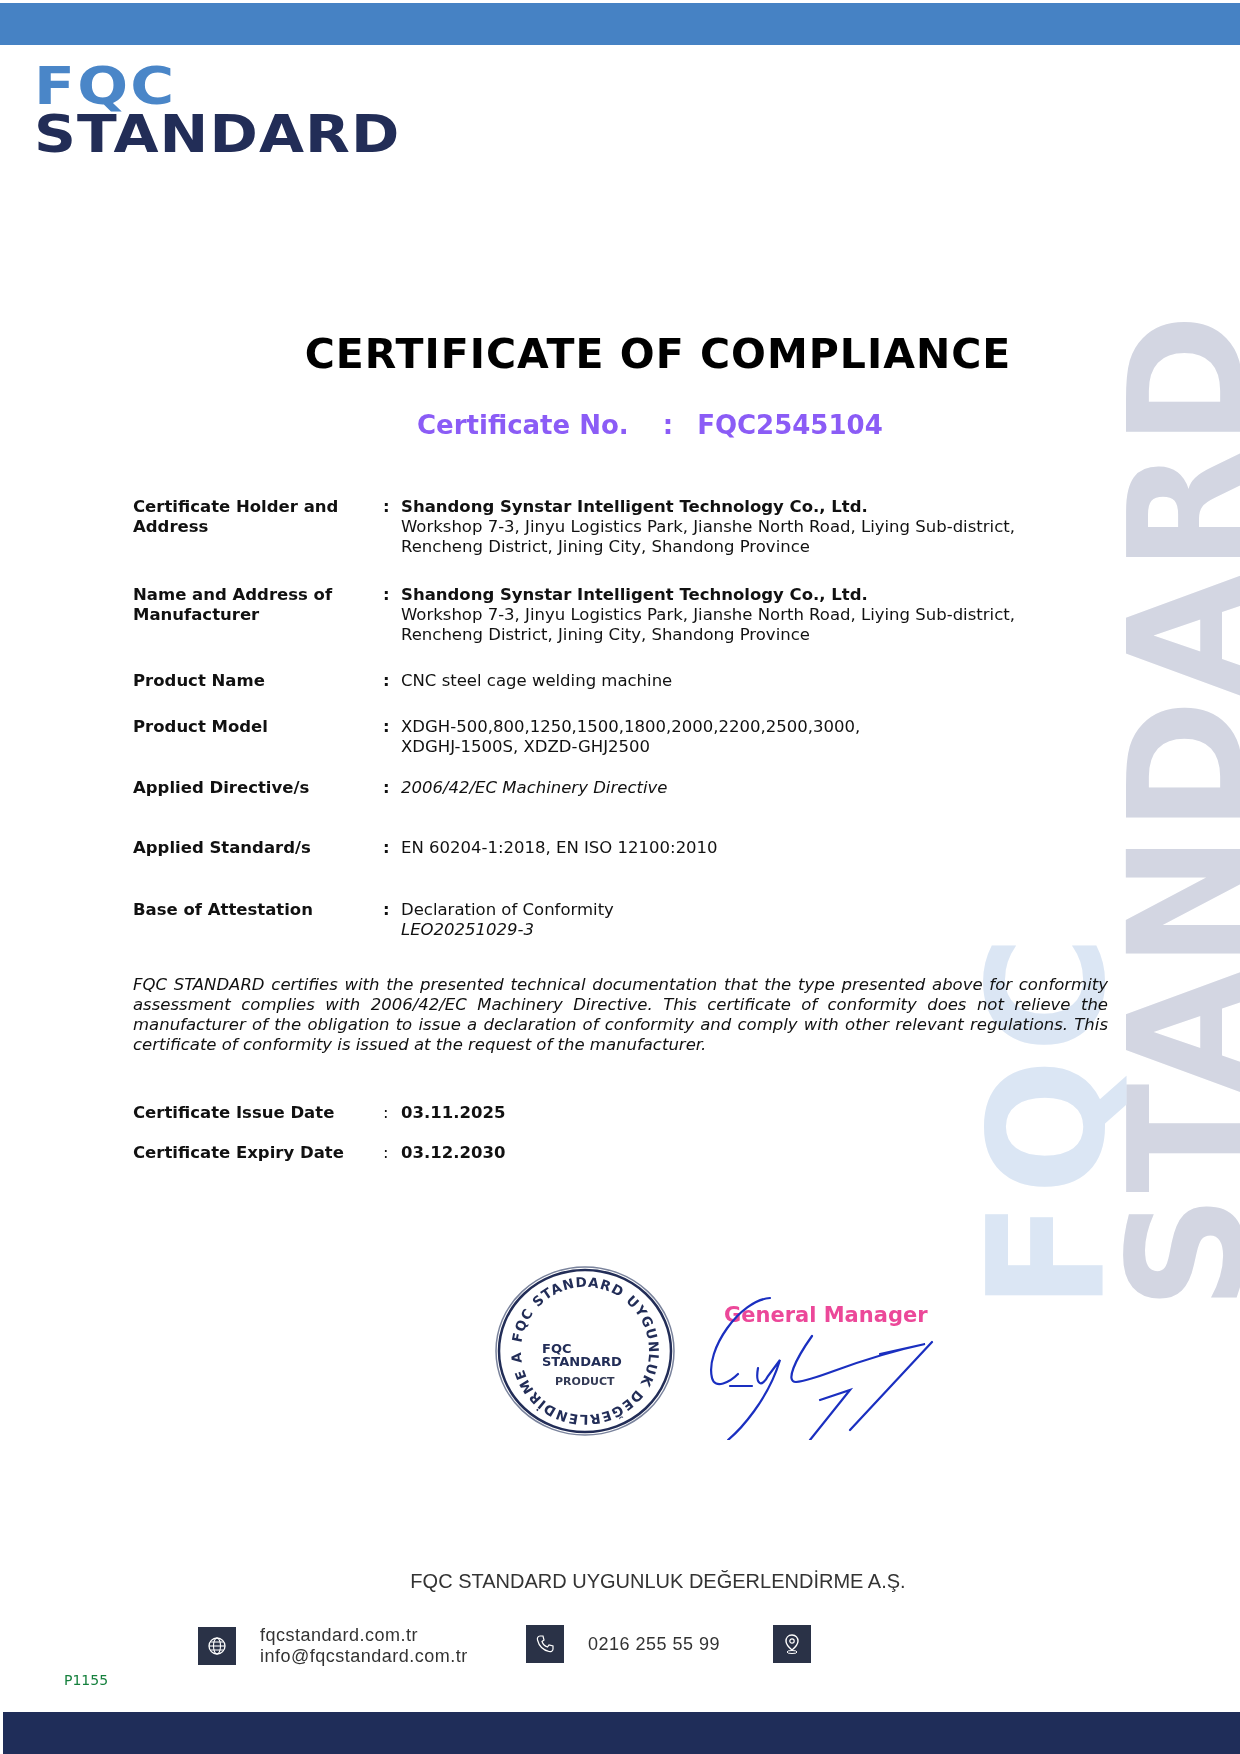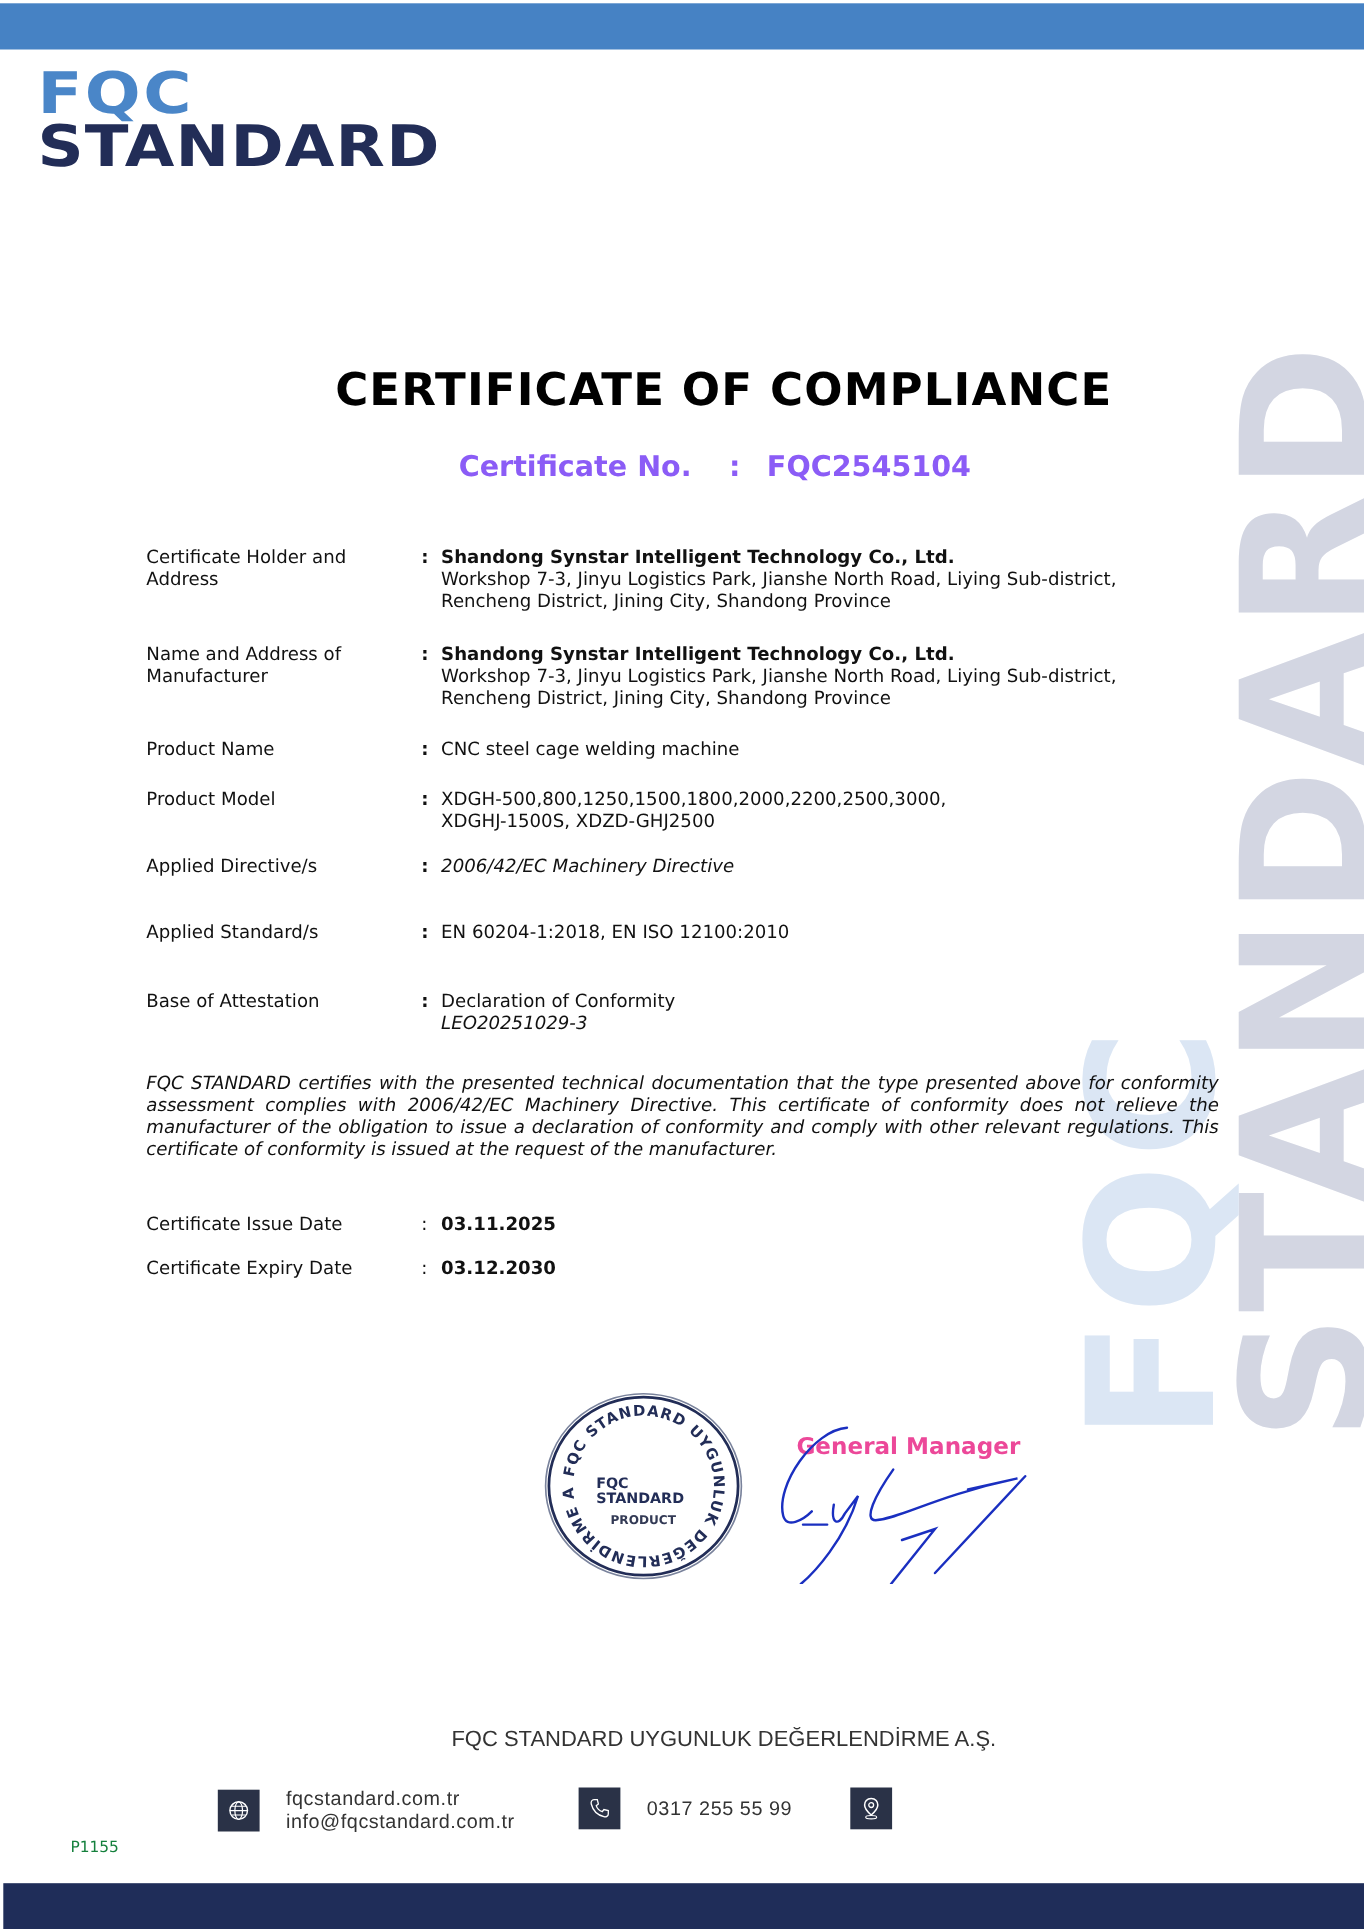--- a/index.html
+++ b/index.html
@@ -10,21 +10,21 @@
   .logo .l1 { color:#4a86c8; font-size:52px; letter-spacing:2px; transform:scaleX(1.15); transform-origin:left; display:block; }
   .logo .l2 { color:#222d57; font-size:52px; letter-spacing:1px; transform:scaleX(1.12); transform-origin:left; display:block; margin-top:-4px; }
   .wm { position:absolute; font-family:"DejaVu Sans", sans-serif; font-weight:bold; white-space:nowrap; transform-origin:left top; transform:rotate(-90deg); line-height:1; }
   .wm-standard { left:1108px; top:1310px; font-size:160px; color:#d3d6e2; letter-spacing:2px; }
   .wm-fqc { left:968px; top:1310px; font-size:160px; color:#dbe6f4; letter-spacing:6px; }
   .title { position:absolute; left:0; width:1316px; top:330px; text-align:center; font-size:41px; font-weight:bold; letter-spacing:1px; color:#000; }
   .certno { position:absolute; left:417px; top:410px; font-size:26px; font-weight:bold; color:#8b5cf6; }
   .certno span { display:inline-block; }
   .certno .sep { margin:0 24px 0 34px; }
   .row { position:absolute; left:133px; width:980px; font-size:16.5px; line-height:20px; }
-  .row .lbl { position:absolute; left:0; width:240px; font-weight:normal; }
+  .row .lbl { position:absolute; left:0; width:240px; font-weight:bold; }
   .row .colon { position:absolute; left:250px; font-weight:bold; }
   .row .val { position:absolute; left:268px; width:720px; }
   .b { font-weight:bold; }
   .i { font-style:italic; }
   .para { position:absolute; left:133px; top:975px; width:975px; font-size:16.5px; line-height:20px; font-style:italic; text-align:justify; }
   .seal { position:absolute; left:494px; top:1265px; width:182px; height:172px; }
   .sig-title { position:absolute; left:724px; top:1303px; font-size:21px; font-weight:bold; color:#ec4899; }
   .sig { position:absolute; left:700px; top:1290px; width:240px; height:150px; }
   .company { position:absolute; left:0; width:1316px; top:1570px; text-align:center; font-size:20px; color:#333; font-family:"Liberation Sans", sans-serif; }
   .contact { position:absolute; top:1625px; display:flex; align-items:center;margin-left:16px; }
@@ -155,21 +155,21 @@
     <div>info@fqcstandard.com.tr</div>
   </div>
 </div>
 
 <div class="contact" style="left:510px;">
   <div class="ico">
     <svg width="20" height="20" viewBox="0 0 20 20">
         <path d="M5 2 L8 2 L9 6 L7 7.5 C8 10.5 9.5 12 12.5 13 L14 11 L18 12 L18 15 C18 17 16 18 14 17.5 C8 16 4 12 2.5 6 C2 4 3 2 5 2 Z" fill="none" stroke="#fff" stroke-width="1.2"></path>
       </svg>
   </div>
-  <div class="txt">0317 255 55 99</div>
+  <div class="txt">0216 255 55 99</div>
 </div>
 
 <div class="contact" style="left:757px;">
   <div class="ico">
     <svg width="20" height="22" viewBox="0 0 20 22">
         <path d="M10 2 C6 2 4 5 4 8 C4 12 10 17 10 17 C10 17 16 12 16 8 C16 5 14 2 10 2 Z" fill="none" stroke="#fff" stroke-width="1.4"></path>
         <circle cx="10" cy="8" r="2.2" fill="none" stroke="#fff" stroke-width="1.2"></circle>
         <ellipse cx="10" cy="19" rx="5" ry="1.5" fill="none" stroke="#fff" stroke-width="1"></ellipse>
       </svg>
   </div>

